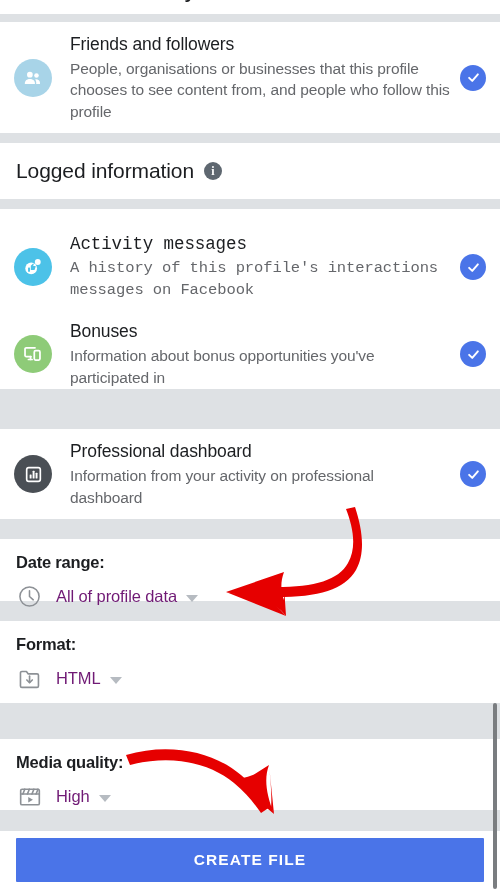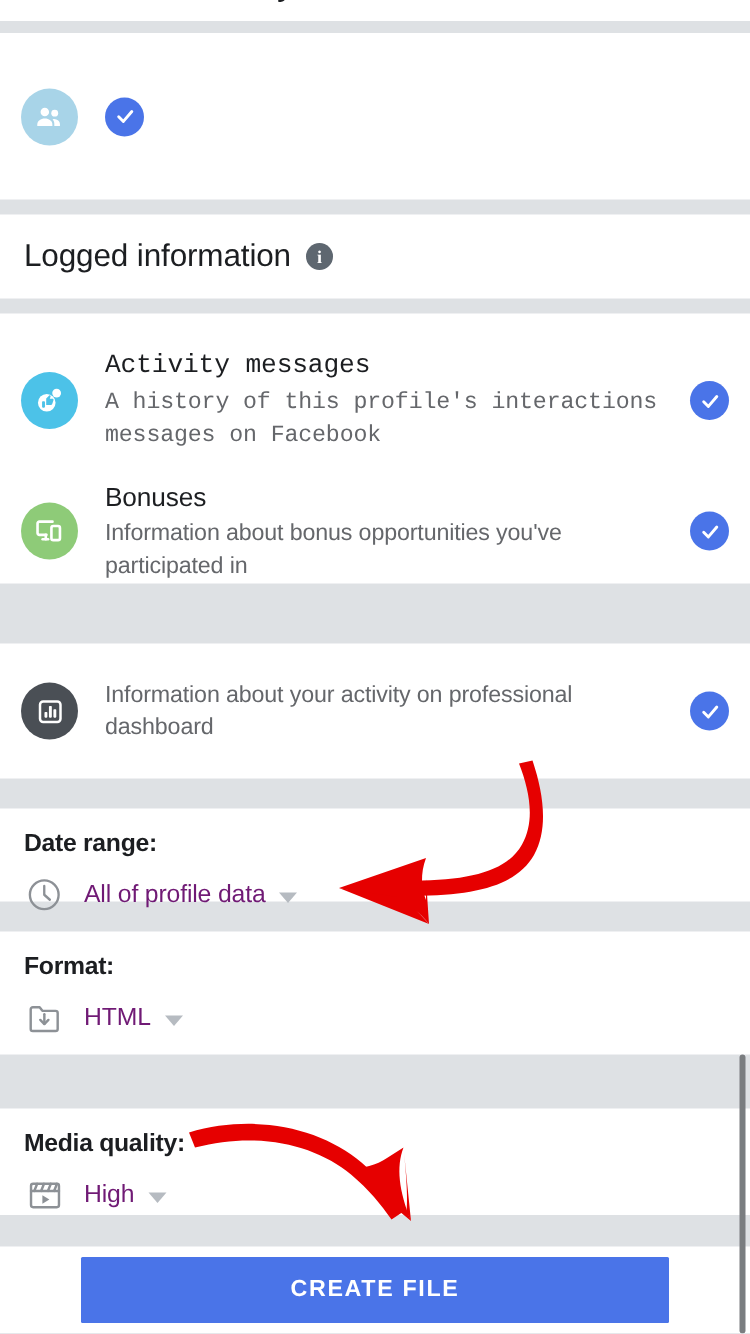--- a/index.html
+++ b/index.html
@@ -134,21 +134,21 @@
   }
 
   
   .btn-wrap {
     position: absolute;
     left: 0; width: 500px;
     background: #ffffff;
   }
   .create-btn {
     display: block;
-    width: 392px;
+    width: 468px;
     height: 44px;
     margin: 16px auto;
     background: #4a74e8;
     color: #ffffff;
     border: none;
     font-family: "Liberation Sans", sans-serif;
     font-size: 15.5px;
     font-weight: 700;
     letter-spacing: 1.1px;
     cursor: pointer;
@@ -190,20 +190,24 @@
   <div class="card" style="top:22px; height:111px;">
     <div class="opt-row">
       <div class="opt-icon" style="background:#a8d4e8;">
         <svg width="22" height="22" viewBox="0 0 24 24" fill="#ffffff" aria-hidden="true">
           <circle cx="8.6" cy="8.4" r="3.1"></circle>
           <circle cx="15.8" cy="9.2" r="2.5"></circle>
           <path d="M3.1 17.6c0-2.8 2.5-4.5 5.5-4.5s5.5 1.7 5.5 4.5v.9H3.1z"></path>
           <path d="M15.3 13.4c2.4.1 4.3 1.5 4.3 3.8v1.3h-4.1v-1.5c0-1.4-.5-2.6-1.3-3.4z"></path>
         </svg>
       </div>
+      <div class="opt-body">
+        <div class="opt-title">Friends and followers</div>
+        <div class="opt-desc">People, organisations or businesses that this profile chooses to see content from, and people who follow this profile</div>
+      </div>
       <div class="check">
         <svg width="15" height="15" viewBox="0 0 24 24" fill="none" stroke="#ffffff" stroke-width="3.1" stroke-linecap="round" stroke-linejoin="round" aria-hidden="true">
           <polyline points="5,12.5 10,17.5 19,7"></polyline>
         </svg>
       </div>
     </div>
   </div>
 
   <div class="card" style="top:143px; height:56px;">
     <div class="sec-head">
@@ -260,21 +264,22 @@
     <div class="opt-row">
       <div class="opt-icon" style="background:#4a4f55;">
         <svg width="21" height="21" viewBox="0 0 24 24" fill="#ffffff" aria-hidden="true">
           <rect x="4.2" y="4.2" width="15.6" height="15.6" rx="2.4" fill="none" stroke="#ffffff" stroke-width="1.9"></rect>
           <rect x="7.6" y="12.1" width="2.2" height="4.4" rx=".6"></rect>
           <rect x="11" y="7.6" width="2.2" height="8.9" rx=".6"></rect>
           <rect x="14.4" y="10.1" width="2.2" height="6.4" rx=".6"></rect>
         </svg>
       </div>
       <div class="opt-body">
-        <div class="opt-desc">Information about your activity on professional dashboard</div>
+        <div class="opt-title">Professional dashboard</div>
+        <div class="opt-desc">Information from your activity on professional dashboard</div>
       </div>
       <div class="check">
         <svg width="15" height="15" viewBox="0 0 24 24" fill="none" stroke="#ffffff" stroke-width="3.1" stroke-linecap="round" stroke-linejoin="round" aria-hidden="true">
           <polyline points="5,12.5 10,17.5 19,7"></polyline>
         </svg>
       </div>
     </div>
   </div>
 
   <div class="card" style="top:539px; height:62px;">

